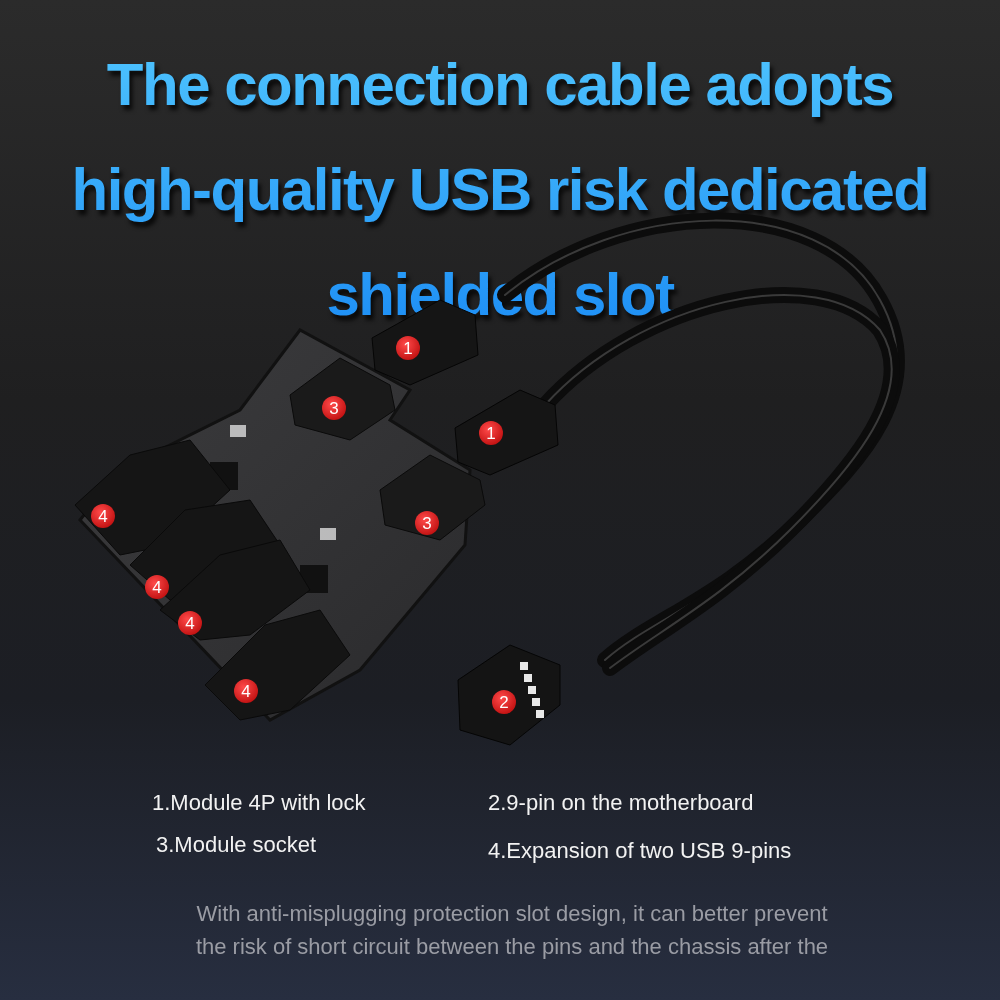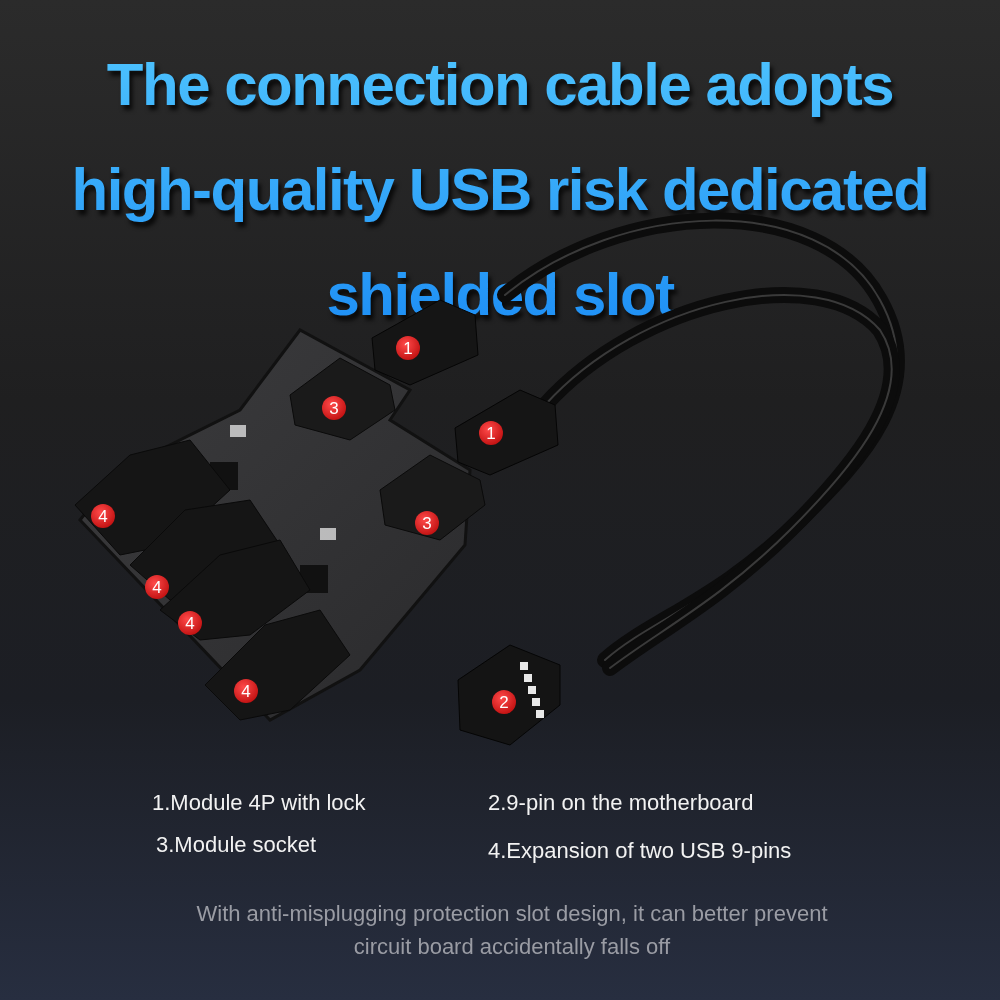--- a/index.html
+++ b/index.html
@@ -126,14 +126,14 @@
 
 <div class="labels">
   <span class="lab" style="left:152px;top:10px;">1.Module 4P with lock</span>
   <span class="lab" style="left:488px;top:10px;">2.9-pin on the motherboard</span>
   <span class="lab" style="left:156px;top:52px;">3.Module socket</span>
   <span class="lab" style="left:488px;top:58px;">4.Expansion of two USB 9-pins</span>
 </div>
 
 <div class="desc">
   <span>With anti-misplugging protection slot design, it can better prevent</span>
-  <span>circuit board accidentally falls off</span>
+  <span>the risk of short circuit between the pins and the chassis after the</span>
 </div>
 
 </body></html>

